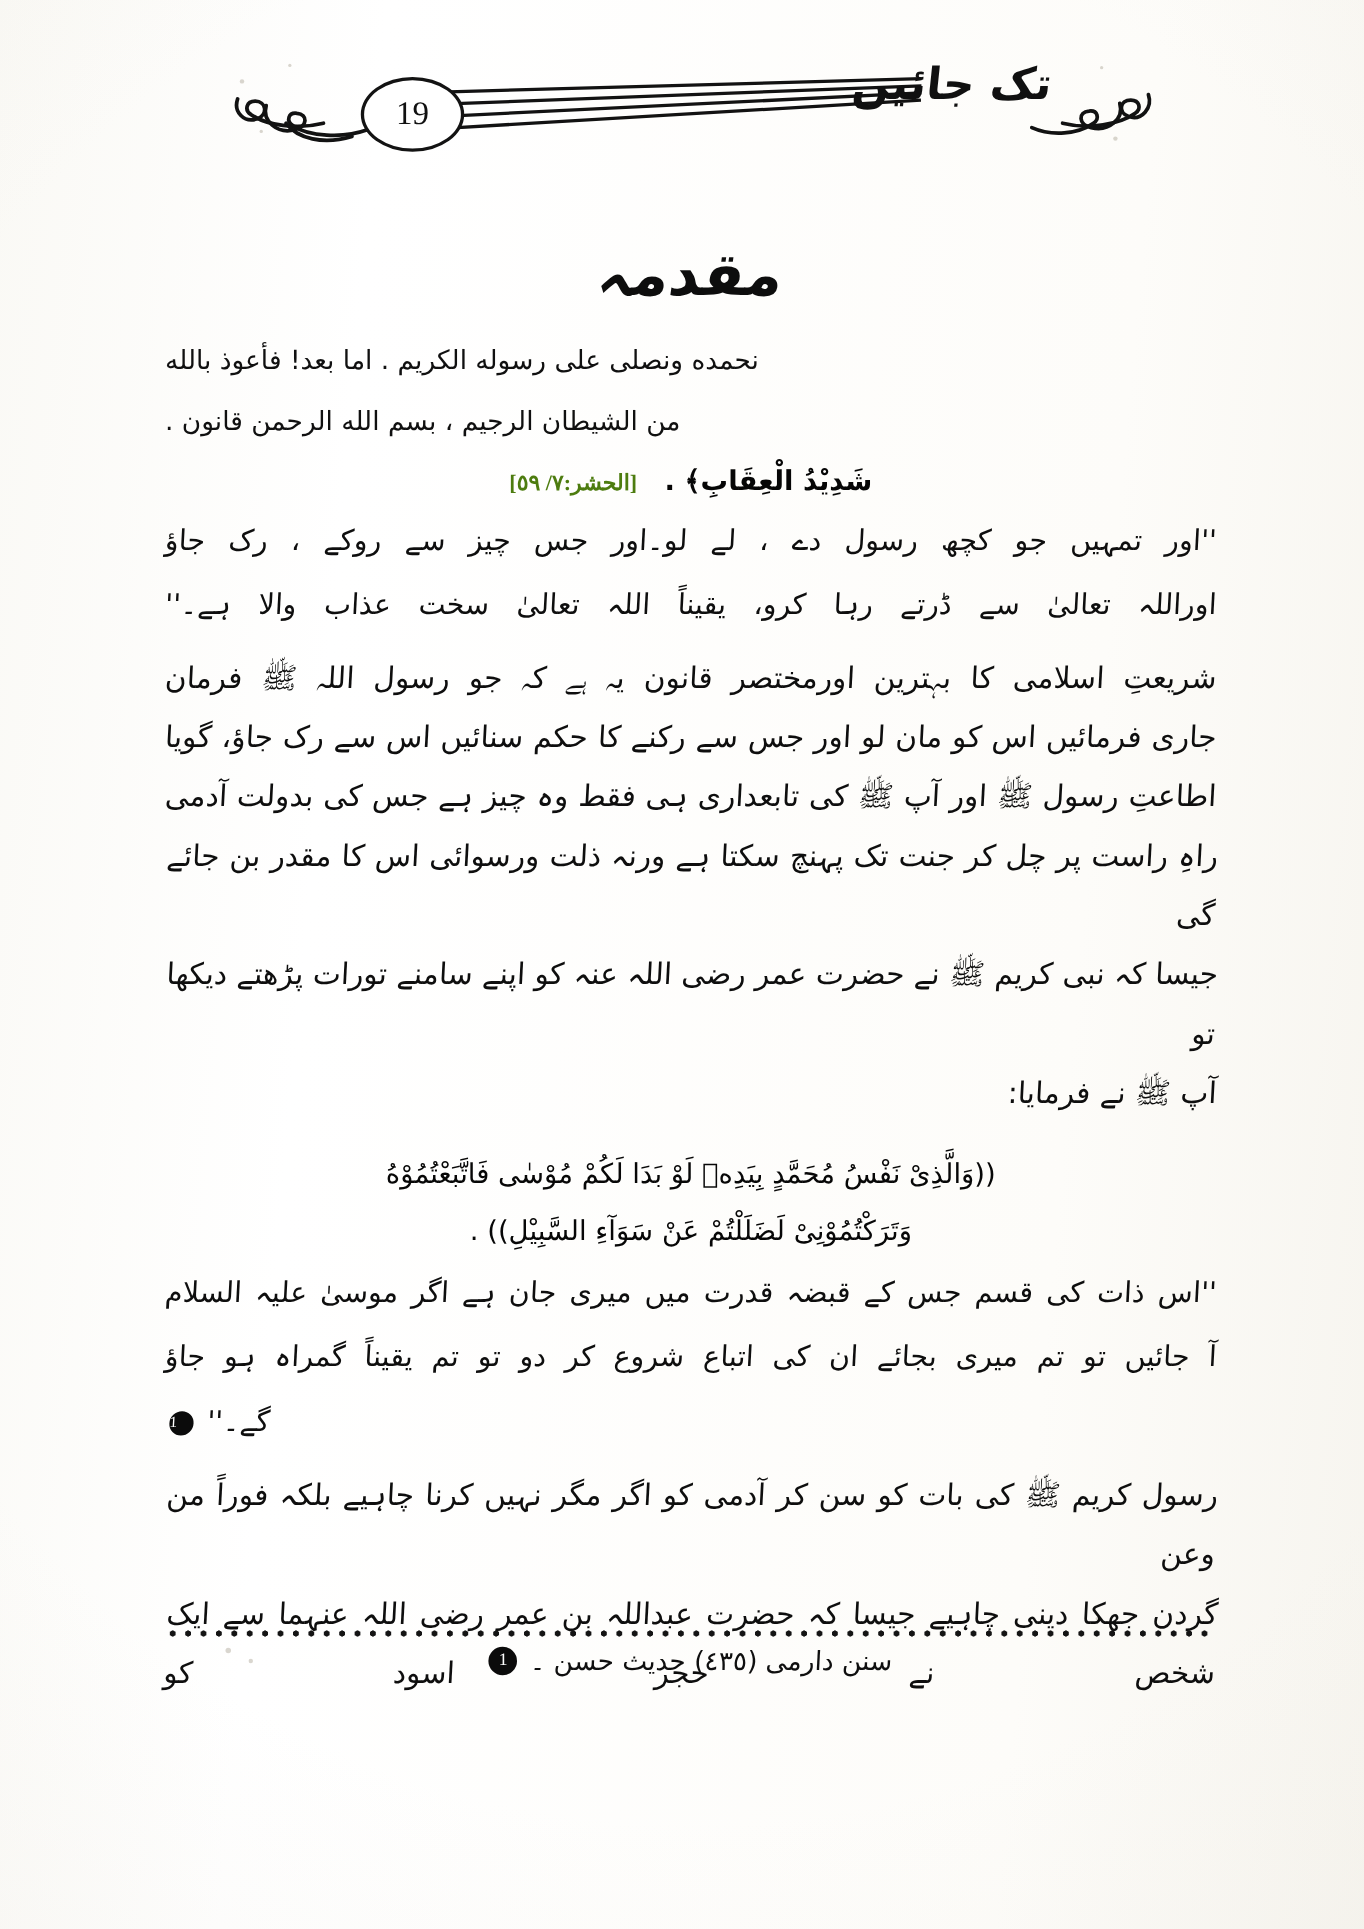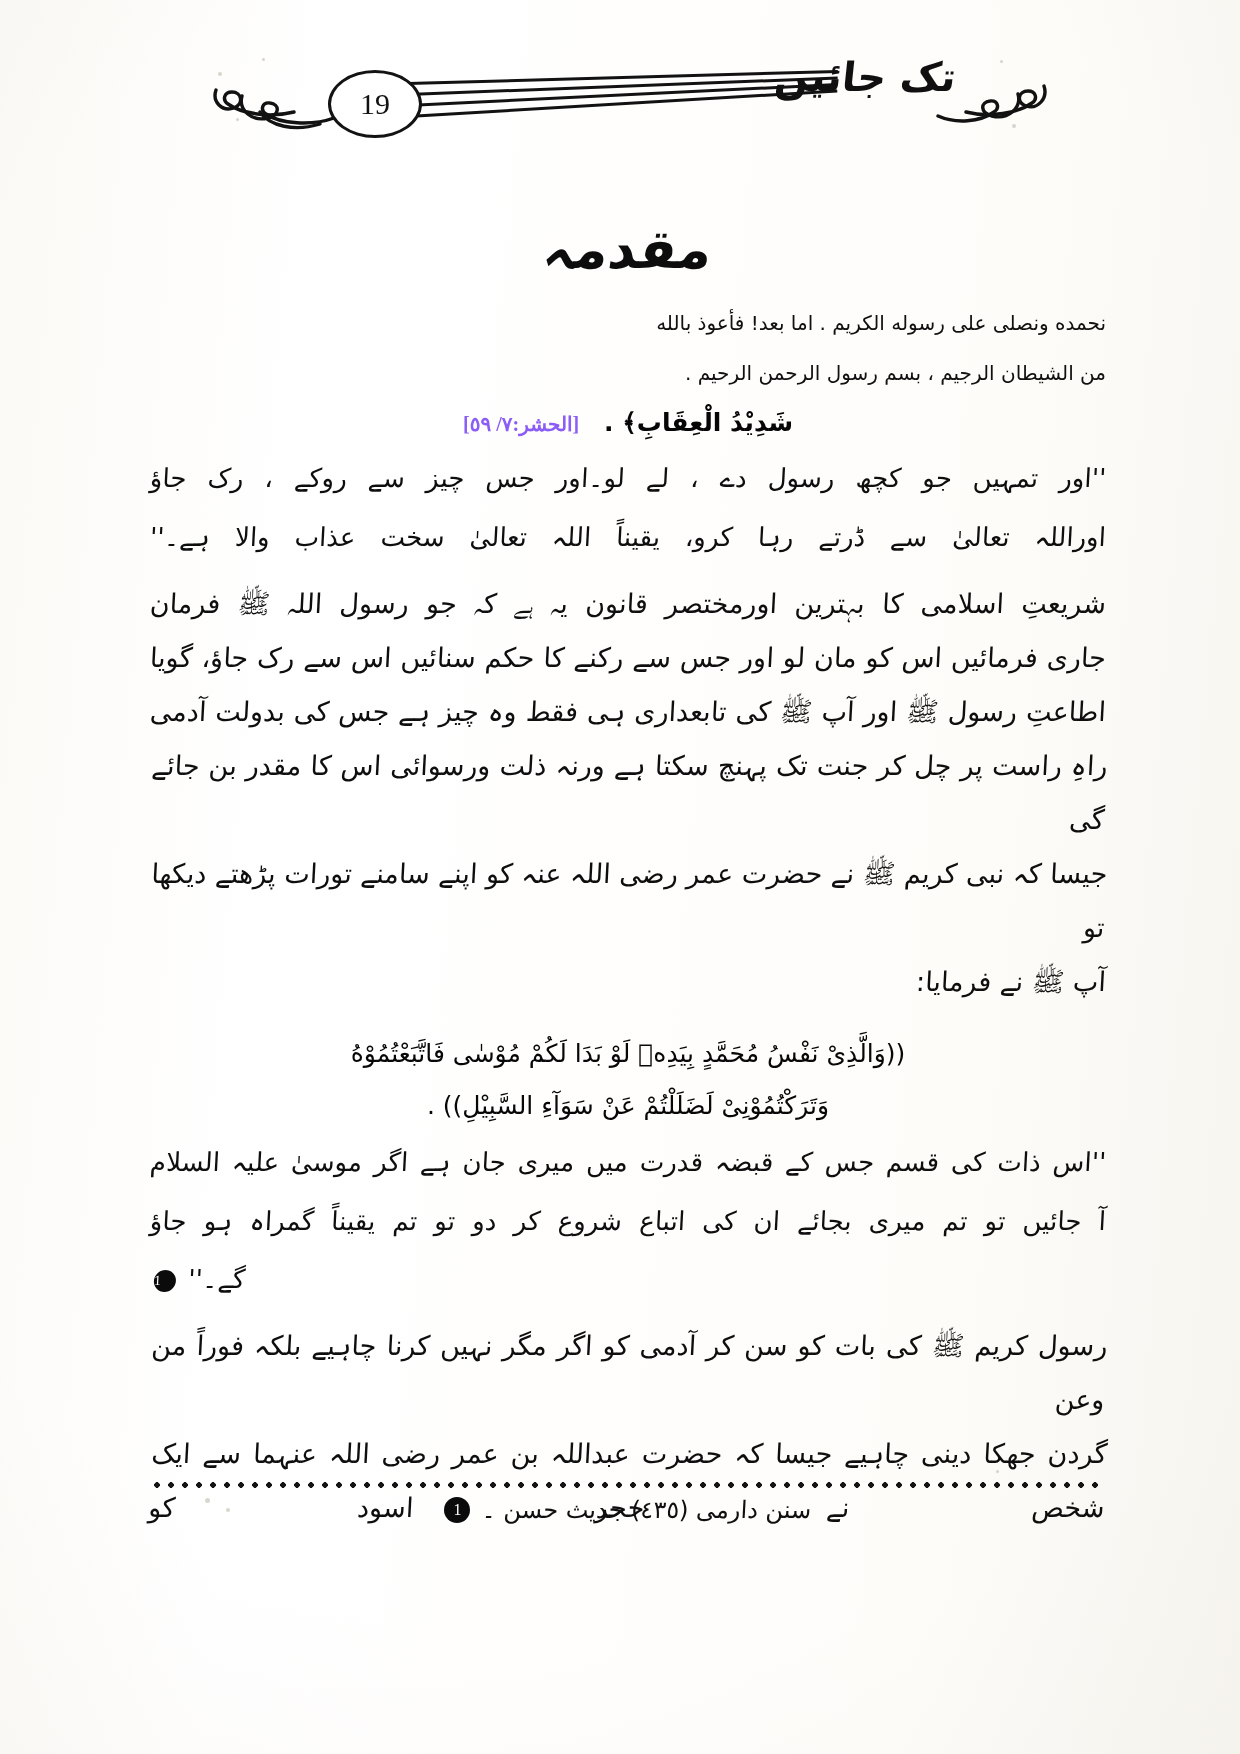--- a/index.html
+++ b/index.html
@@ -116,45 +116,45 @@
     font-family: "DejaVu Sans", sans-serif;
     font-size: 54px;
     font-weight: 700;
     color: #0d0d0d;
     margin: 8px 0 26px 0;
     transform: skewX(-8deg);
     letter-spacing: -2px;
   }
   .arabic-line {
     font-family: "DejaVu Sans", sans-serif;
-    font-size: 20px;
+    font-size: 24px;
     line-height: 1.68;
     color: #101010;
-    text-align: right;
+    text-align: left;
     direction: rtl;
     margin: 16px 0 2px 0;
     font-weight: 400;
   }
   .arabic-block {
     margin-bottom: 10px;
   }
   .quran {
     font-family: "DejaVu Sans", sans-serif;
     font-size: 25px;
     font-weight: 700;
     line-height: 1.8;
     color: #060606;
     text-align: center;
     direction: rtl;
     letter-spacing: -0.5px;
   }
   .quran-ref {
     font-family: "Liberation Serif", serif;
     font-size: 20px;
-    color: #8b5cf6;
+    color: #4d7c0f;
     direction: rtl;
     text-align: right;
     margin-top: 2px;
   }
   .urdu-para {
     font-family: "DejaVu Sans", sans-serif;
     font-size: 27px;
     line-height: 2.0;
     color: #0e0e0e;
     direction: rtl;
@@ -290,21 +290,21 @@
 
     </div>
   </div>
 
   <div class="content">
 
     <div class="chapter-title">مقدمہ</div>
 
     <div class="arabic-block">
       <div class="arabic-line">نحمده ونصلی علی رسوله الکریم . اما بعد! فأعوذ بالله</div>
-      <div class="arabic-line">من الشیطان الرجیم ، بسم رسول الرحمن الرحیم .</div>
+      <div class="arabic-line">من الشیطان الرجیم ، بسم الله الرحمن قانون .</div>
     </div>
 
     <div>
       <div class="quran">
         <span>شَدِيْدُ الْعِقَابِ﴾ .</span>
         <span class="quran-ref" style="display:inline-block;margin-right:16px;">[الحشر:٧/ ٥٩]</span>
       </div>
     </div>
 
     <div>

